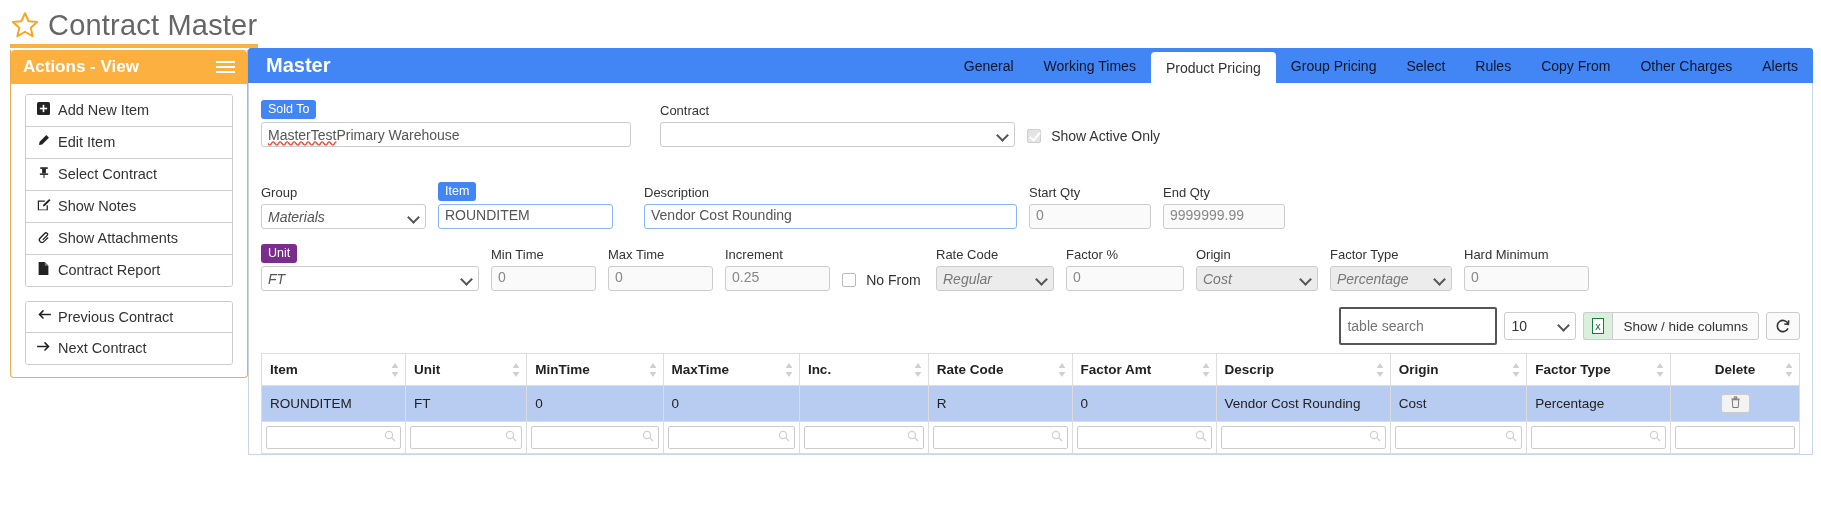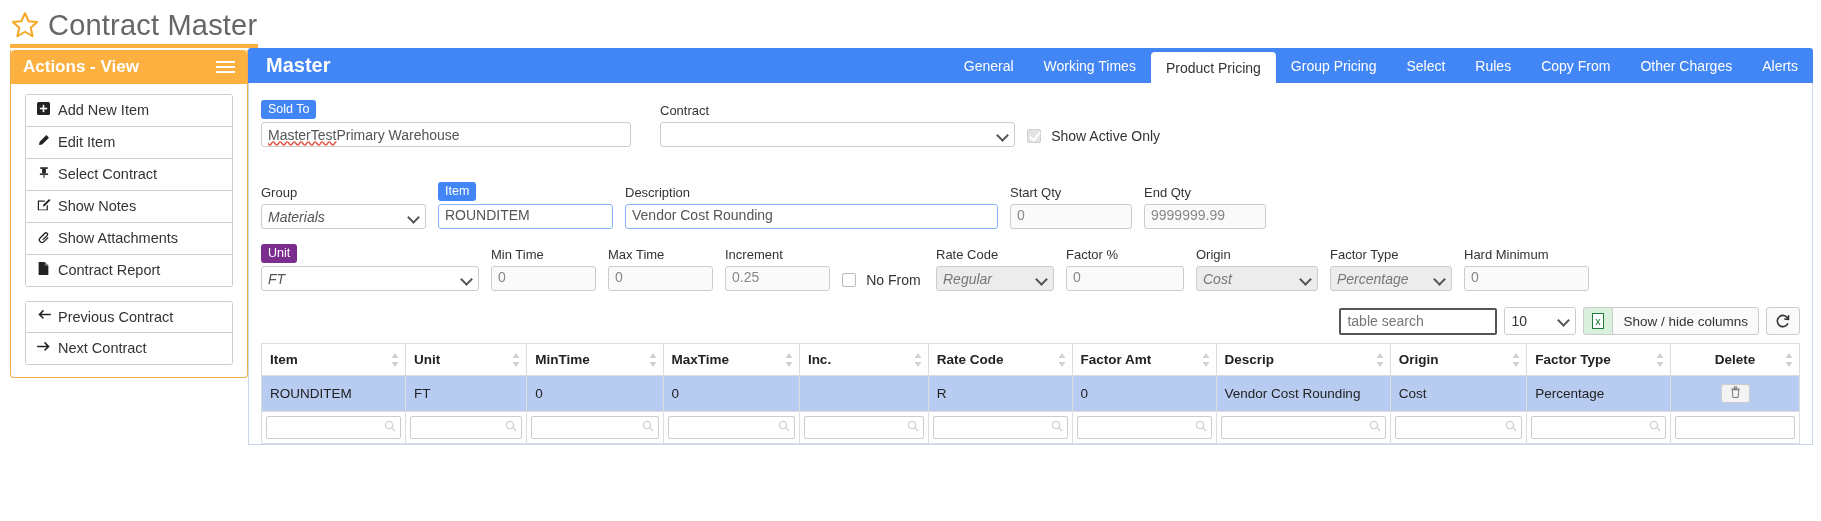--- a/index.html
+++ b/index.html
@@ -44,21 +44,21 @@
 
   
   .main { flex:1 1 auto; padding-right:8px; }
   .tabbar {
     background:#4285f4; height:35px; display:flex; align-items:stretch;
     border-radius:3px 3px 0 0; padding-left:10px;
   }
   .tabbar-title { color:#fff; font-size:20px; font-weight:bold; display:flex; align-items:center; padding:0 8px; }
   .tabs { margin-left:auto; display:flex; align-items:stretch; }
   .tab {
-    color:#ffffff; font-size:14px; display:flex; align-items:center;
+    color:#0f172a; font-size:14px; display:flex; align-items:center;
     padding:0 15px; cursor:pointer; white-space:nowrap;
   }
   .tab.active { background:#fff; color:#333; border-radius:4px 4px 0 0; margin-top:4px; }
 
   .panel-body { border:1px solid #c9d6ea; border-top:none; padding:10px 12px 0 12px; }
 
   
   .field-label { font-size:13px; color:#333; margin-bottom:2px; display:block; line-height:1.3; }
   .badge { display:inline-block; color:#fff; font-size:12.5px; padding:2px 7px; border-radius:3px; line-height:1.2; }
   .badge-blue { background:#4285f4; }
@@ -90,21 +90,21 @@
   .chk { width:14px; height:14px; border:1px solid #bbb; border-radius:2px; background:#fff; position:relative; display:inline-block; vertical-align:-2px; }
   .chk.checked.dis { background:#e4e4e4; border-color:#cfcfcf; }
   .chk.checked::after {
     content:""; position:absolute; left:4px; top:0px; width:4px; height:9px;
     border-right:2px solid #fff; border-bottom:2px solid #fff; transform:rotate(40deg);
   }
   .chk-lbl { font-size:14px; color:#333; margin-left:6px; }
 
   
   .tbl-toolbar { display:flex; justify-content:flex-end; align-items:center; gap:7px; margin:16px 0 8px 0; }
-  .tsearch { width:158px; height:27px; border:2px solid #555; border-radius:2px; font-size:14px; padding:2px 6px; color:#888; font-family:"Liberation Sans", sans-serif; background:#fff;}
+  .tsearch { width:158px; height:38px; border:2px solid #555; border-radius:2px; font-size:14px; padding:2px 6px; color:#888; font-family:"Liberation Sans", sans-serif; background:#fff;}
   .len-sel { width:72px; height:28px; border:1px solid #ccc; border-radius:3px; background:#fff; font-size:14px; padding:2px 6px; -webkit-appearance:none; appearance:none; font-family:"Liberation Sans", sans-serif; color:#333;}
   .tb-btn { height:28px; border:1px solid #ccc; background:#fafafa; border-radius:3px; display:flex; align-items:center; padding:0 10px; font-size:13.5px; color:#333; cursor:pointer; }
   .tb-btn.excel { background:#d9f0dc; padding:0 7px; border-right:none; border-radius:3px 0 0 3px; }
   .tb-btn.cols { border-radius:0 3px 3px 0; }
   .tb-btn.refresh { padding:0 8px; font-size:16px; }
   .grp { display:flex; }
 
   
   table.dt { width:100%; border-collapse:collapse; table-layout:fixed; }
   table.dt th {
@@ -282,21 +282,21 @@
           <div class="selwrap">
             <select class="sel">
               <option>Materials</option>
             </select>
           </div>
         </div>
         <div class="cell" style="width:175px;">
           <span class="badge badge-blue">Item</span>
           <div class="inp focusy" style="margin-top:3px;">ROUNDITEM</div>
         </div>
-        <div class="cell" style="width:373px;">
+        <div class="cell" style="width:373px;margin-left:19px;">
           <span class="field-label">Description</span>
           <div class="inp focusy">Vendor Cost Rounding</div>
         </div>
         <div class="cell" style="width:122px;">
           <span class="field-label">Start Qty</span>
           <div class="inp ro">0</div>
         </div>
         <div class="cell" style="width:122px;">
           <span class="field-label">End Qty</span>
           <div class="inp ro">9999999.99</div>

